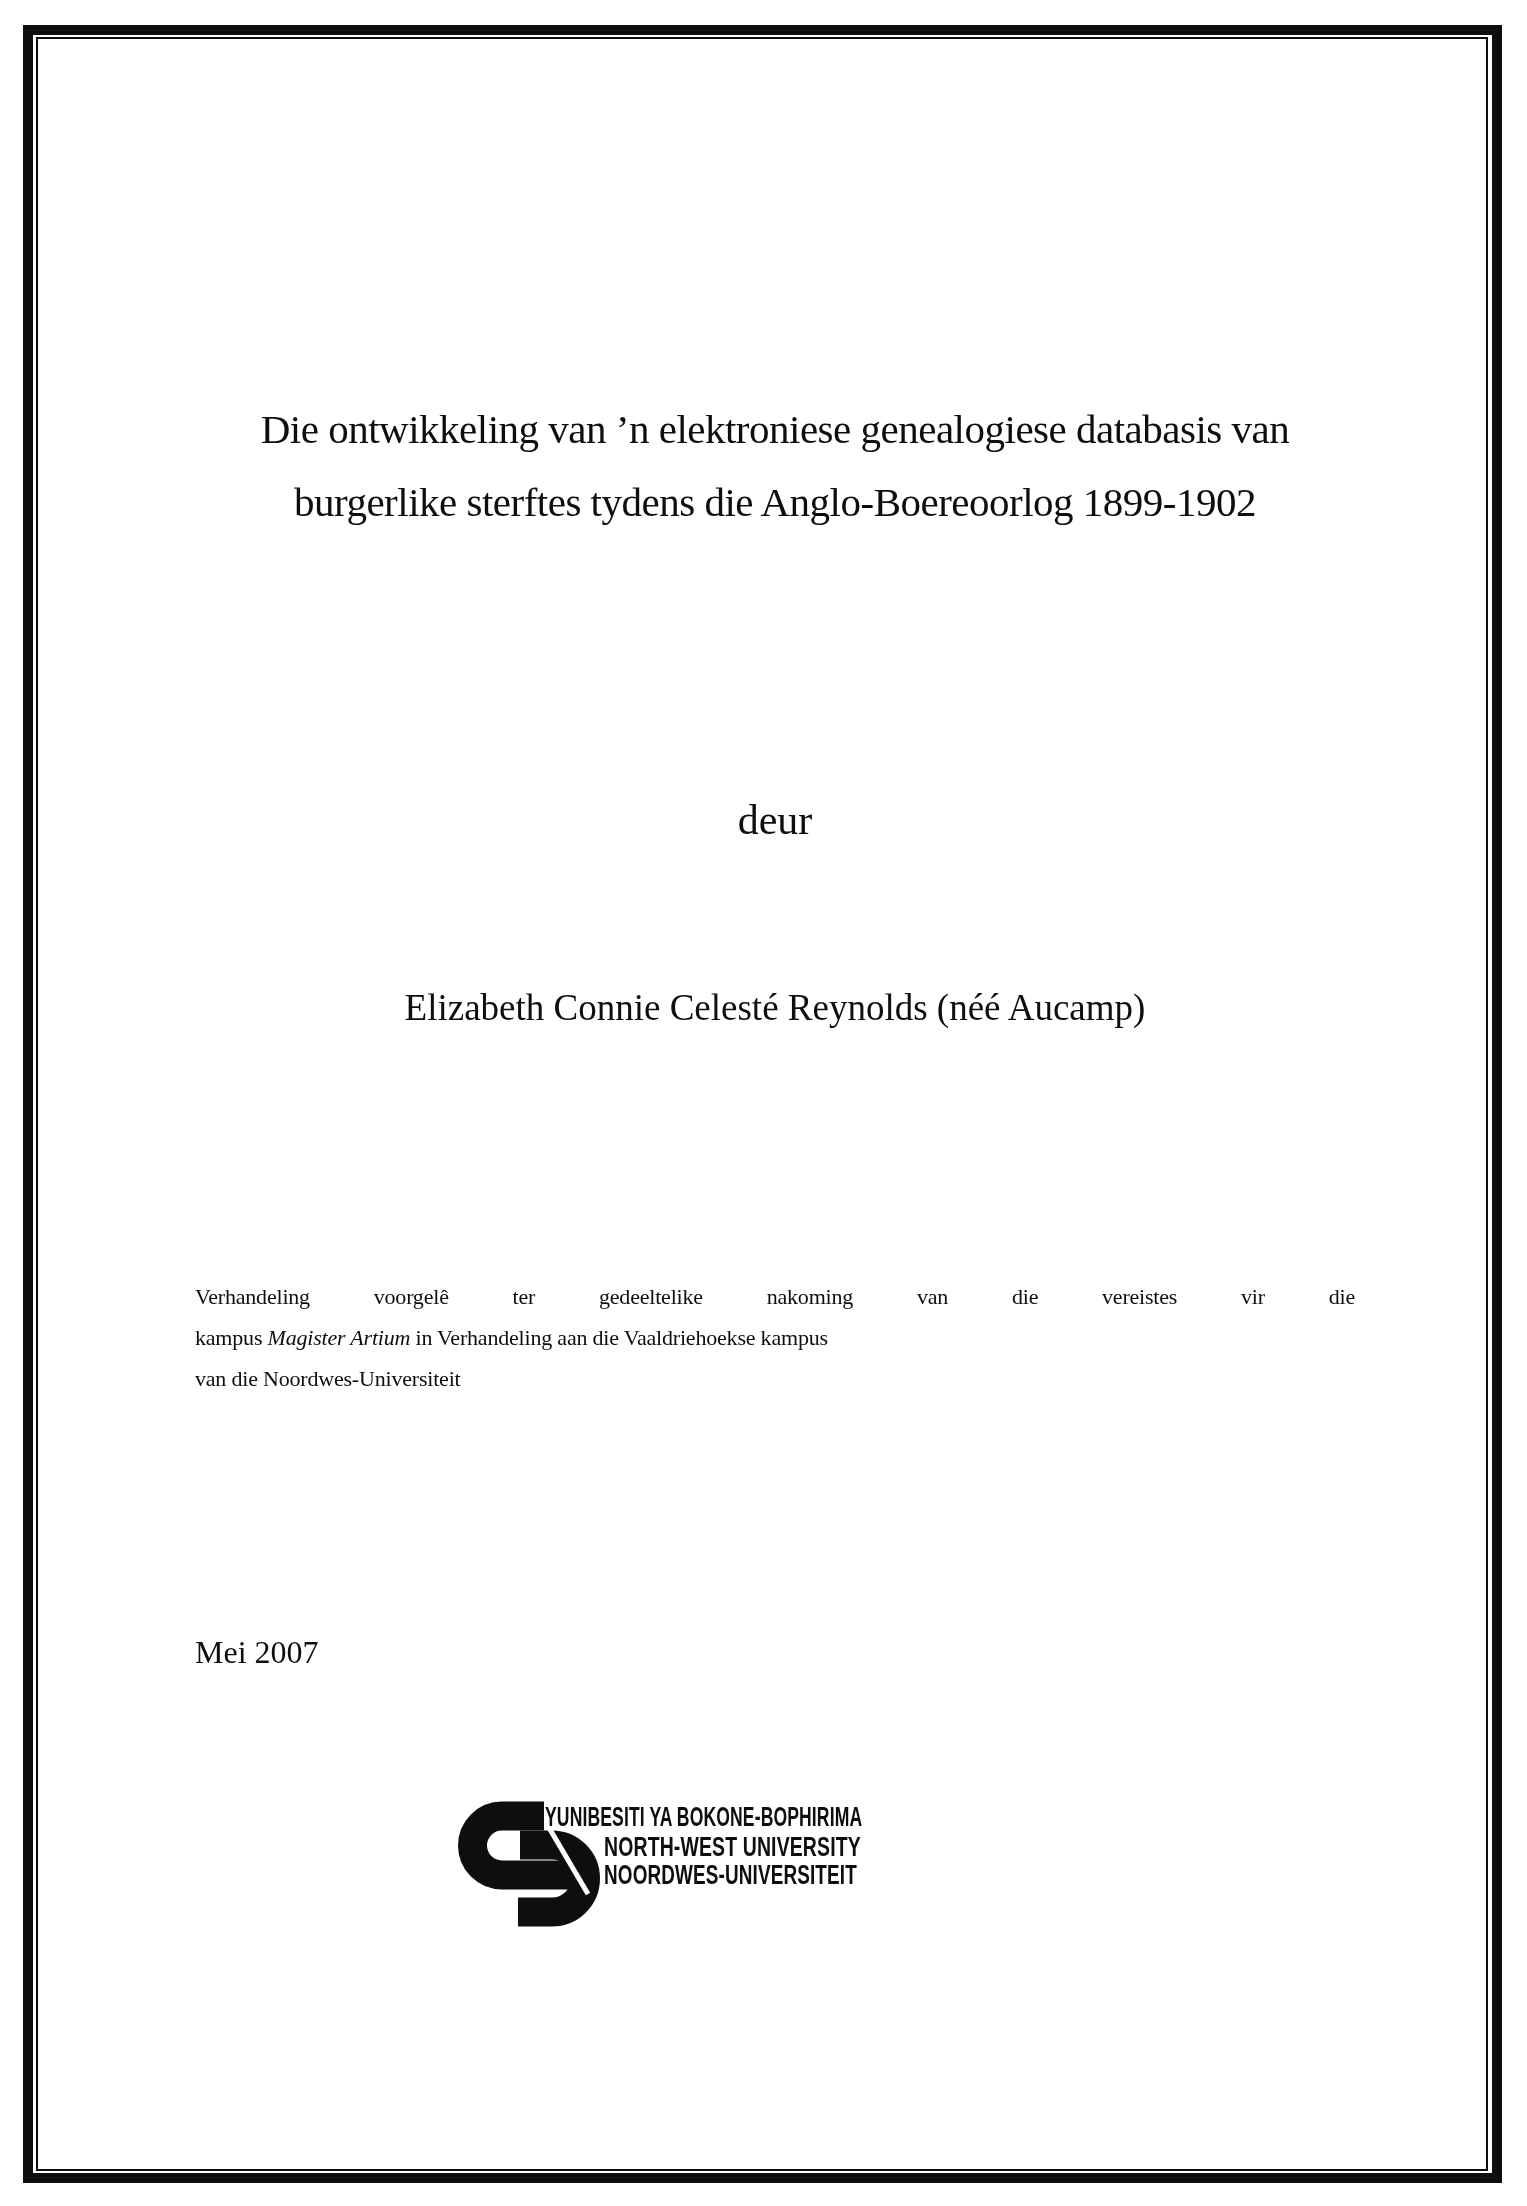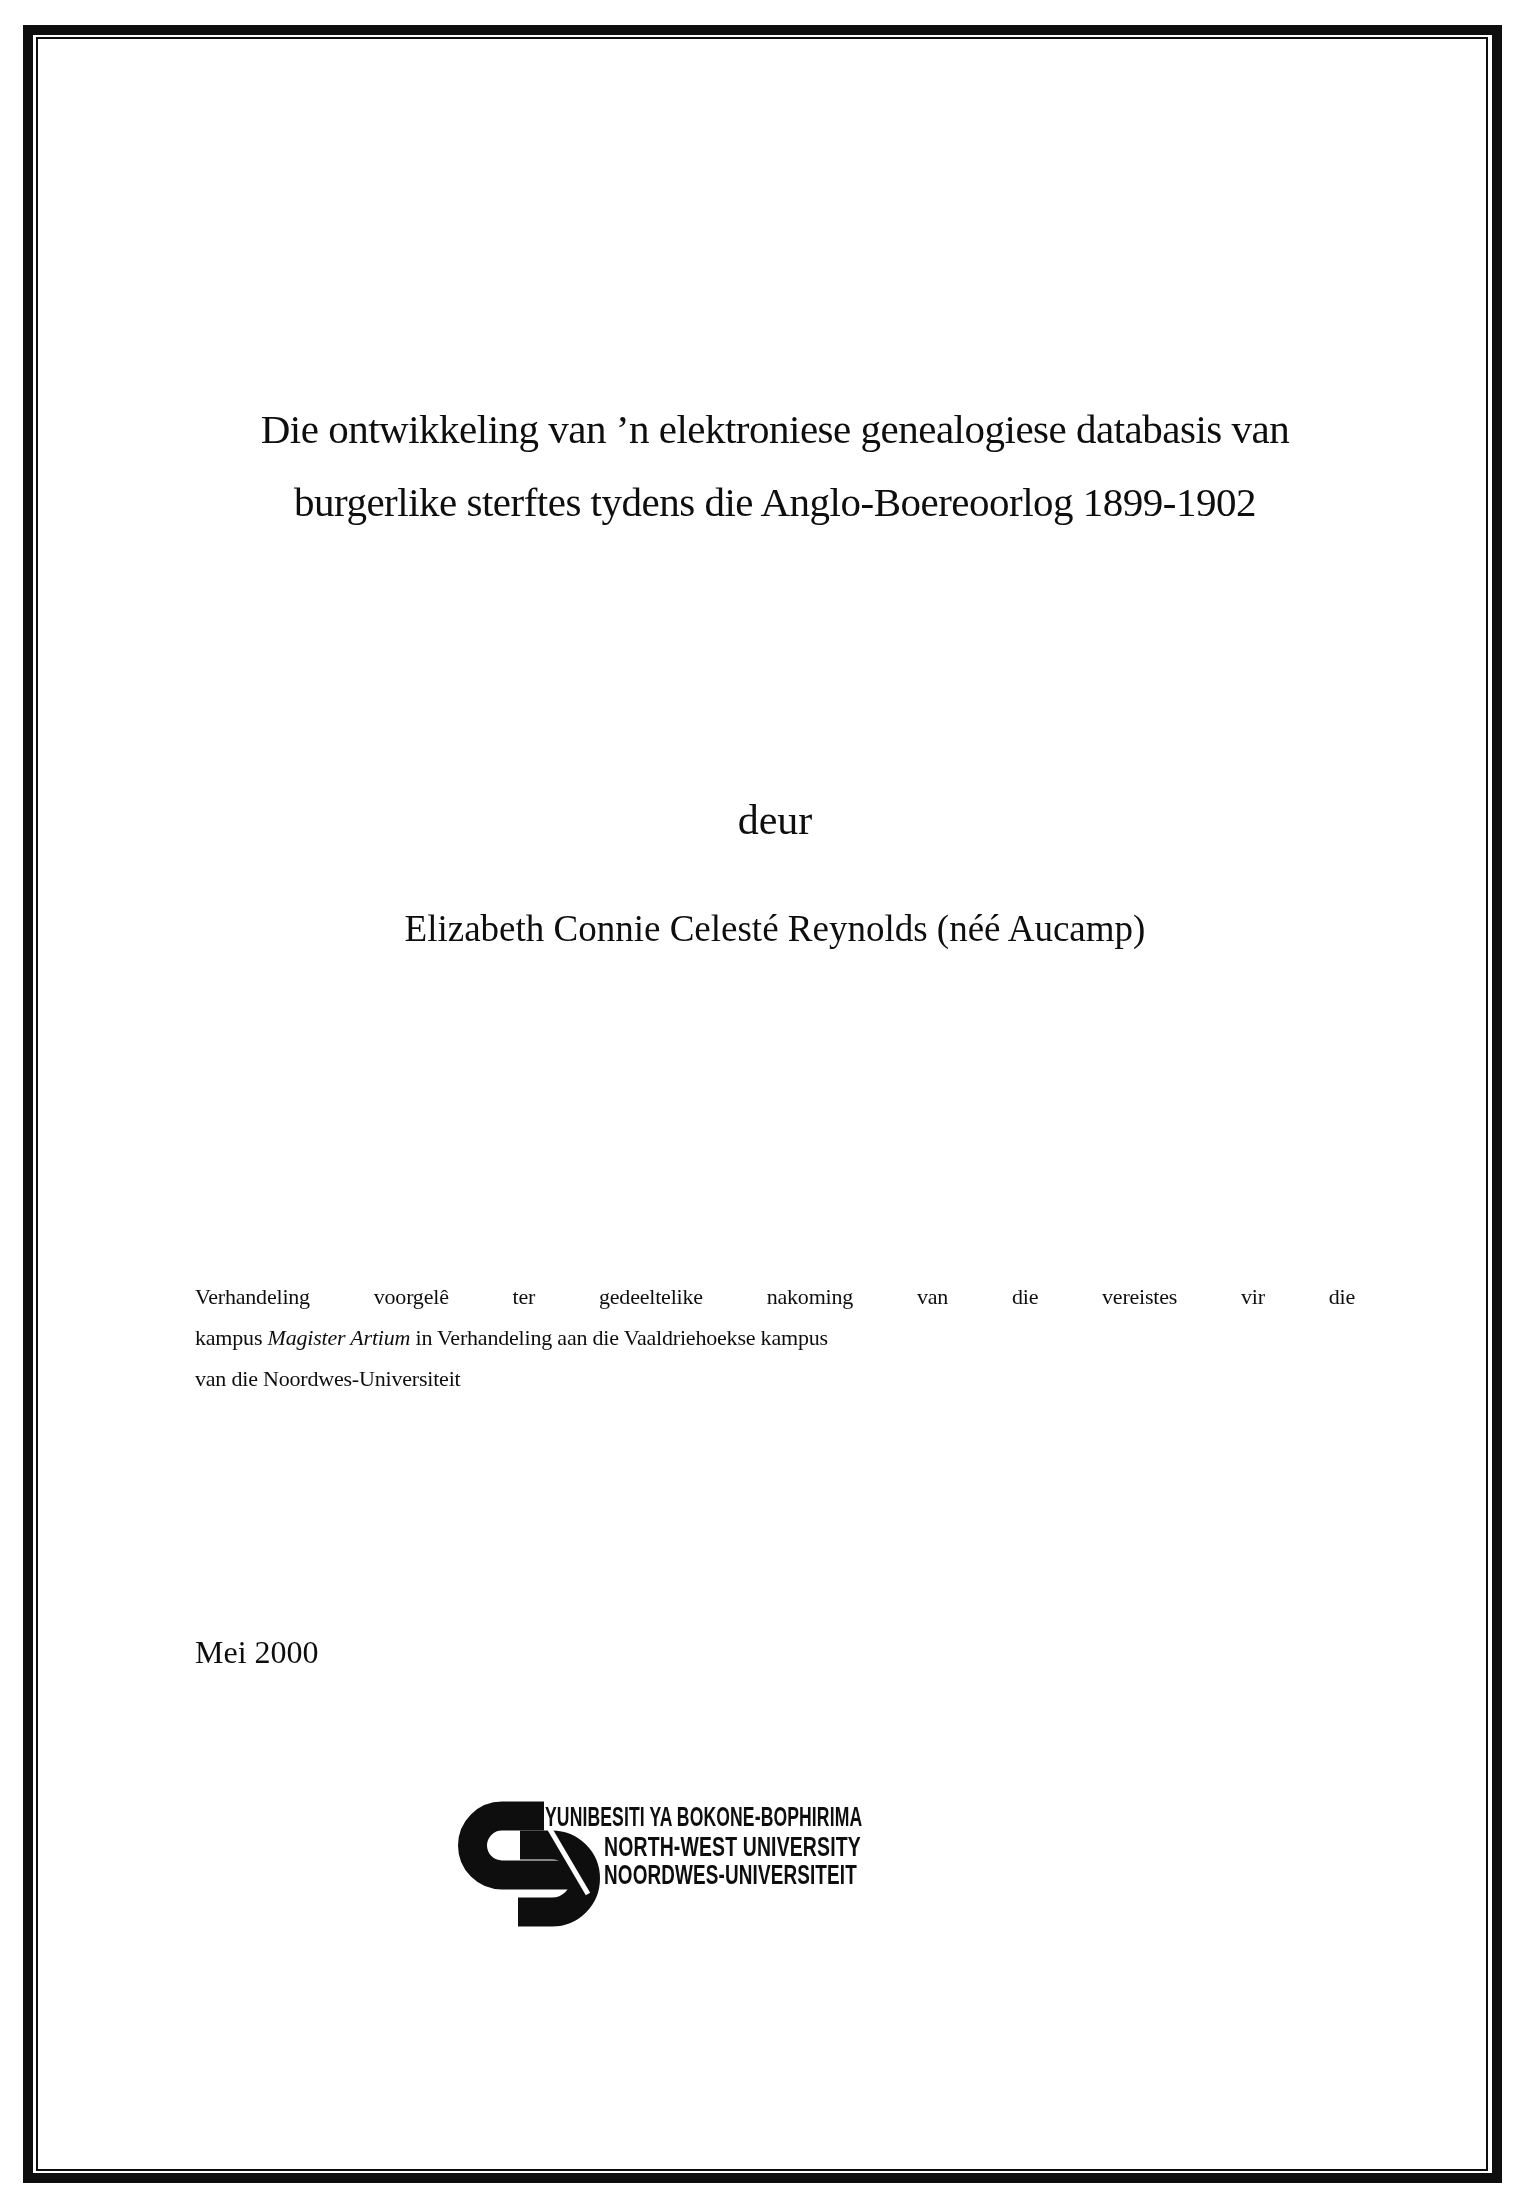--- a/index.html
+++ b/index.html
@@ -16,21 +16,21 @@
   .frame-inner{
     position:absolute;left:36px;top:37px;width:1452px;height:2134px;
     border:2px solid #0e0e0e;box-sizing:border-box;
   }
   .col{position:absolute;left:195px;width:1160px;}
   .title-block{
     top:393px;text-align:center;font-size:41px;line-height:73px;
     letter-spacing:-0.5px;white-space:nowrap;
   }
   .byline{top:800px;text-align:center;font-size:42px;line-height:40px;}
-  .author-line{top:906px;text-align:center;font-size:37px;line-height:46px;white-space:nowrap;}
+  .author-line{top:985px;text-align:center;font-size:37px;line-height:46px;white-space:nowrap;}
   .statement{top:1276px;font-size:22px;line-height:41px;letter-spacing:-0.2px;}
   .statement .just{text-align:justify;text-align-last:justify;}
   .statement .ln{white-space:nowrap;}
   .supervisor-block{top:1630px;font-size:32px;line-height:44px;}
   .logo-emblem{position:absolute;left:458px;top:1800px;width:142px;height:127px;}
   .logo-line{
     position:absolute;font-family:"Liberation Sans","DejaVu Sans",sans-serif;
     font-weight:bold;font-size:27px;line-height:28px;color:#0e0e0e;
     transform-origin:0 50%;white-space:nowrap;letter-spacing:0.2px;
   }
@@ -54,21 +54,21 @@
 
 <div class="col author-line">Elizabeth Connie Celesté Reynolds (néé Aucamp)</div>
 
 <div class="col statement">
   <div class="just">Verhandeling voorgelê ter gedeeltelike nakoming van die vereistes vir die</div>
   <div class="ln"><span>kampus </span><i>Magister Artium</i><span> in Verhandeling aan die Vaaldriehoekse kampus</span></div>
   <div class="ln">van die Noordwes-Universiteit</div>
 </div>
 
 <div class="col supervisor-block">
-  <div>Mei 2000</div>
+  <div>Mei 2007</div>
 </div>
 
 <svg class="logo-emblem" viewBox="0 0 142 127" xmlns="http://www.w3.org/2000/svg" aria-hidden="true">
   <path d="M 86 16 H 44 A 29.5 29.5 0 0 0 44 75 H 124" fill="none" stroke="#0e0e0e" stroke-width="29"></path>
   <path d="M 62 45 H 94 A 33.5 33.5 0 0 1 94 112 H 60" fill="none" stroke="#0e0e0e" stroke-width="29"></path>
   <path d="M 90 26 L 130 94" fill="none" stroke="#ffffff" stroke-width="5"></path>
 </svg>
 
 <div class="logo-line lg1">YUNIBESITI YA BOKONE-BOPHIRIMA</div>
 <div class="logo-line lg2">NORTH-WEST UNIVERSITY</div>

